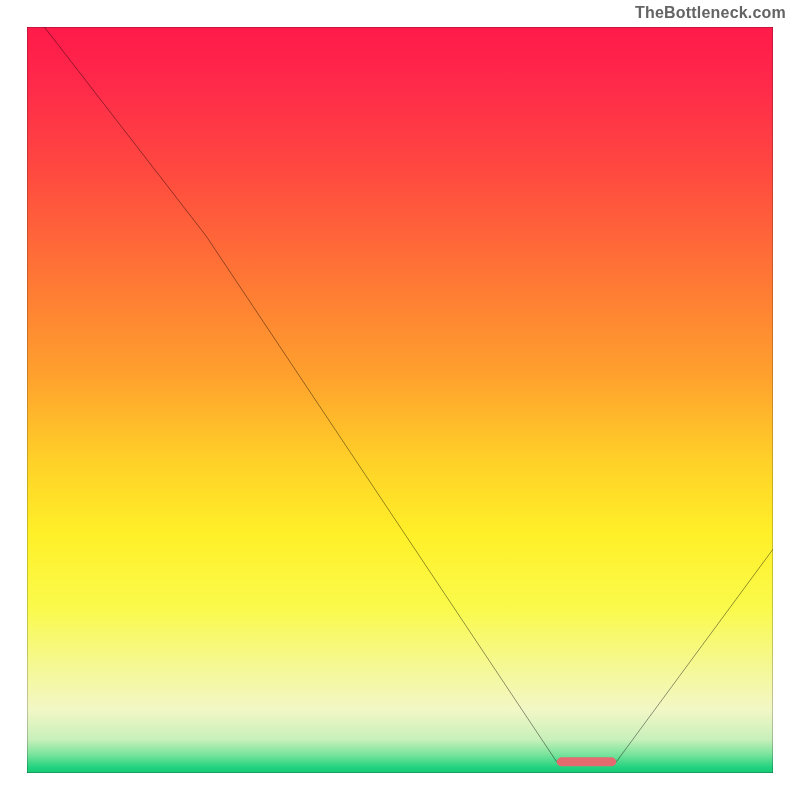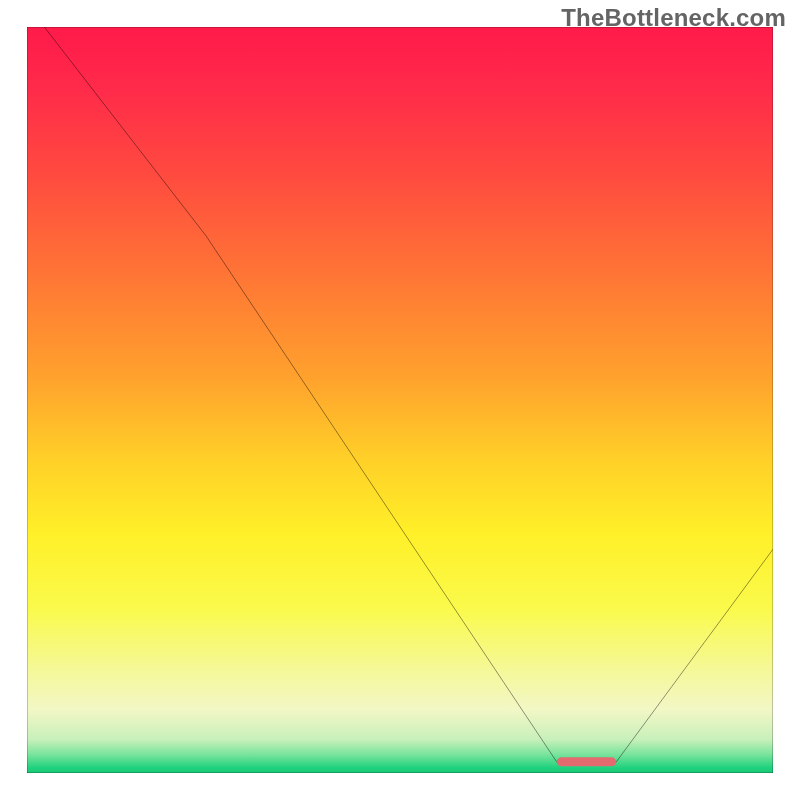--- a/index.html
+++ b/index.html
@@ -13,21 +13,21 @@
   }
   .root {
     position: relative;
     width: 800px;
     height: 800px;
   }
   .watermark {
     position: absolute;
     top: 4px;
     right: 14px;
-    font-size: 24px;
+    font-size: 16px;
     font-weight: 600;
     color: #646464;
     letter-spacing: 0.2px;
     z-index: 10;
   }
   .plot-wrap {
     position: absolute;
     left: 27px;
     top: 27px;
     width: 746px;

